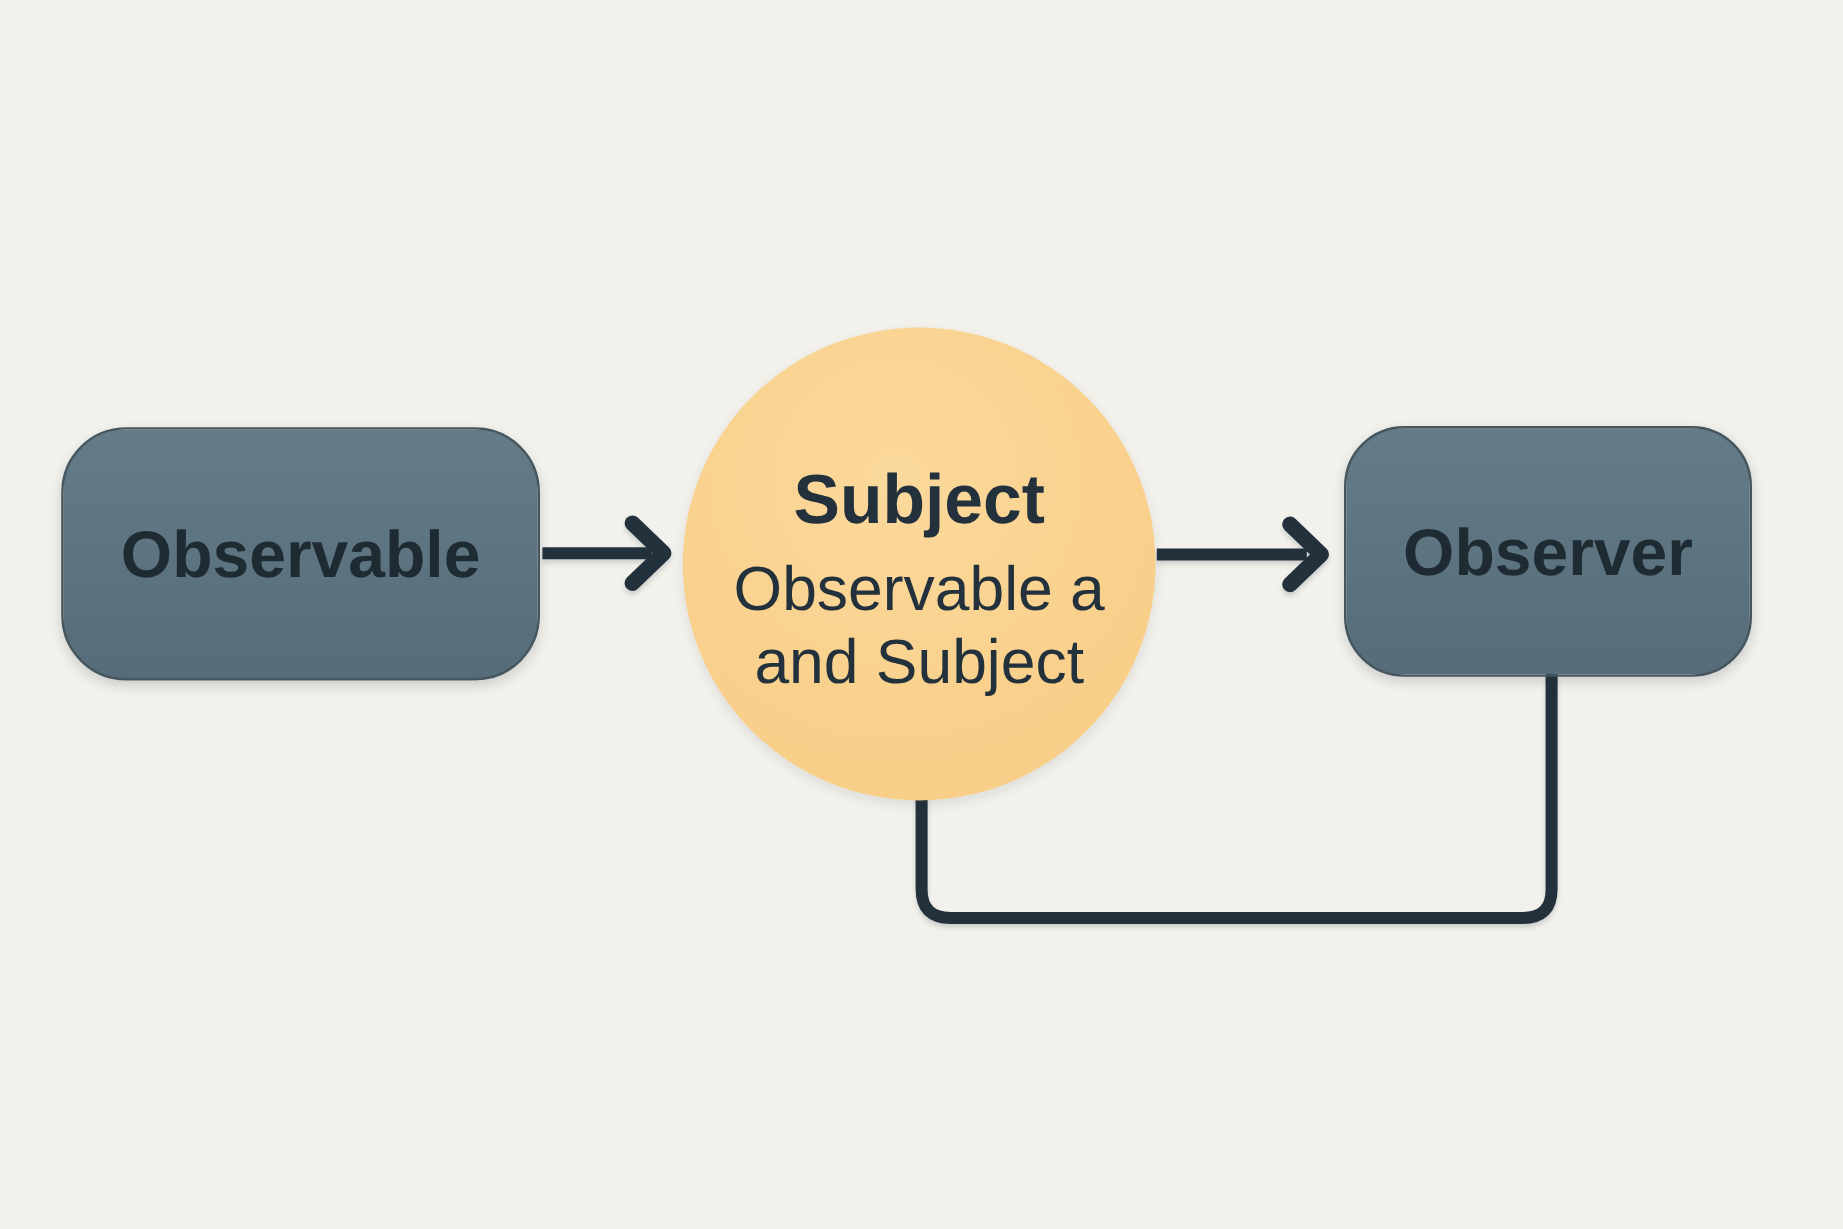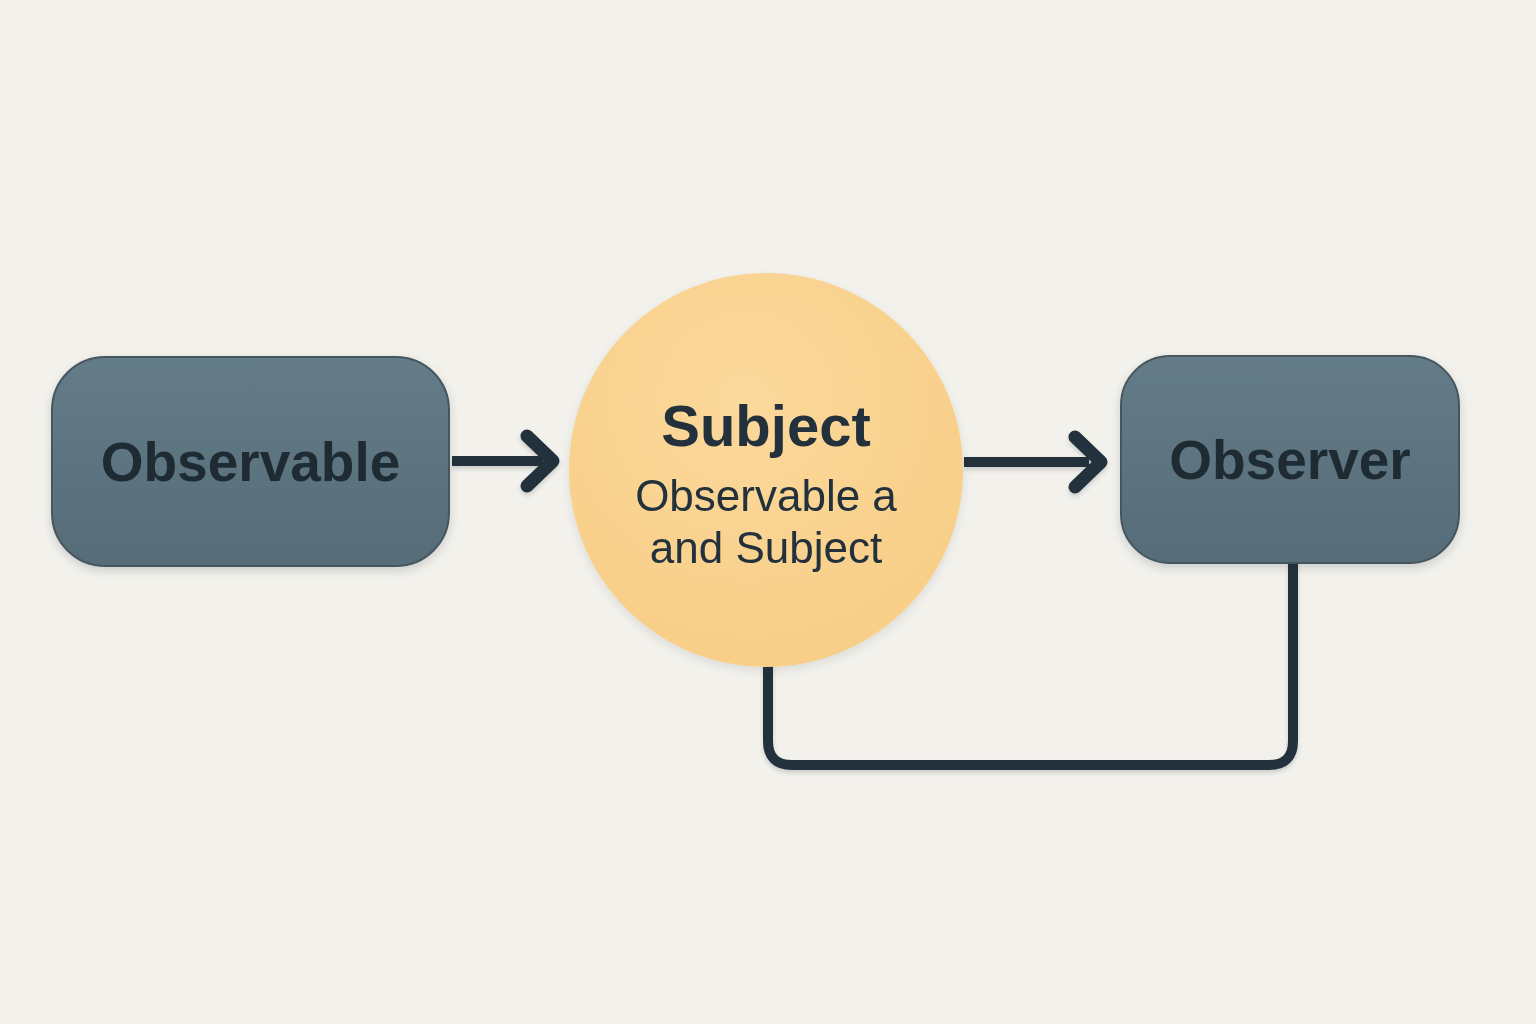--- a/index.html
+++ b/index.html
@@ -76,21 +76,21 @@
   .subject-inner {
     transform: translateY(14px);
   }
   .subject-title {
     font-size: 58px;
     font-weight: bold;
     line-height: 1.1;
     margin-bottom: 12px;
   }
   .subject-subtitle {
-    font-size: 44px;
+    font-size: 52px;
     font-weight: normal;
     line-height: 1.18;
   }
 </style>
 </head>
 <body>
 
 <div class="canvas">
 
   <svg class="edges" width="1536" height="1024" viewBox="0 0 1536 1024">

